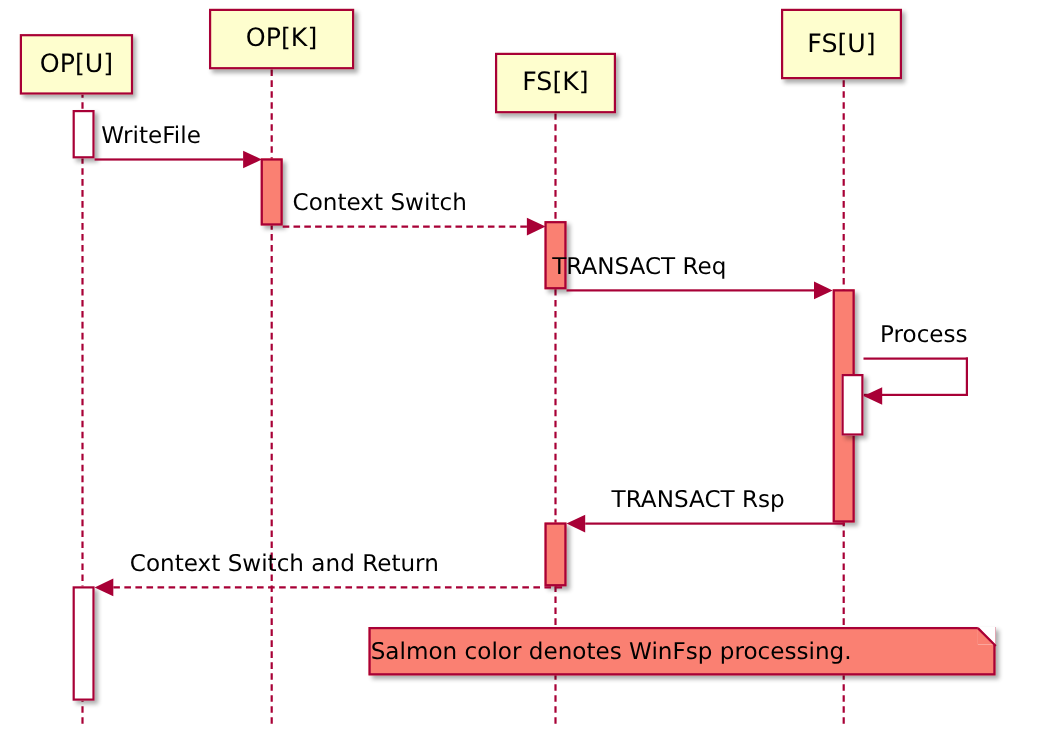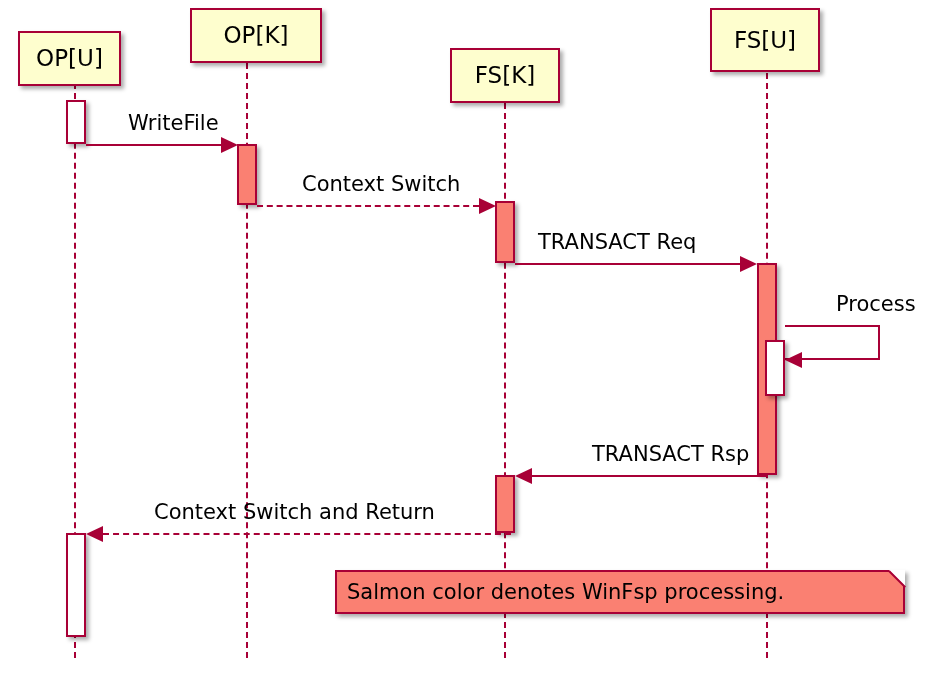--- a/index.html
+++ b/index.html
@@ -77,21 +77,20 @@
     border-top: 8px solid transparent;
     border-bottom: 8px solid transparent;
     border-right: 17px solid #A80036;
   }
   .msg-label {
     position: absolute;
     font-size: 21px;
     color: #000000;
     white-space: nowrap;
     line-height: 1;
-    margin-left: 36px;
   }
 
   
   .self-msg {
     position: absolute;
     box-sizing: border-box;
     border-top: 2px solid #A80036;
     border-right: 2px solid #A80036;
     border-bottom: 2px solid #A80036;
     border-left: 0;
@@ -99,21 +98,20 @@
 
   
   .note {
     position: absolute;
     box-sizing: border-box;
     background: #FA8072;
     border: 2px solid #A80036;
     box-shadow: 3px 3px 4px rgba(0,0,0,0.33);
     display: flex;
     align-items: center;
-    padding-left: 10px;
   }
   .note .ntext {
     font-size: 21px;
     color: #000000;
     white-space: nowrap;
     line-height: 1;
   }
   .note-fold {
     position: absolute;
     width: 0;

